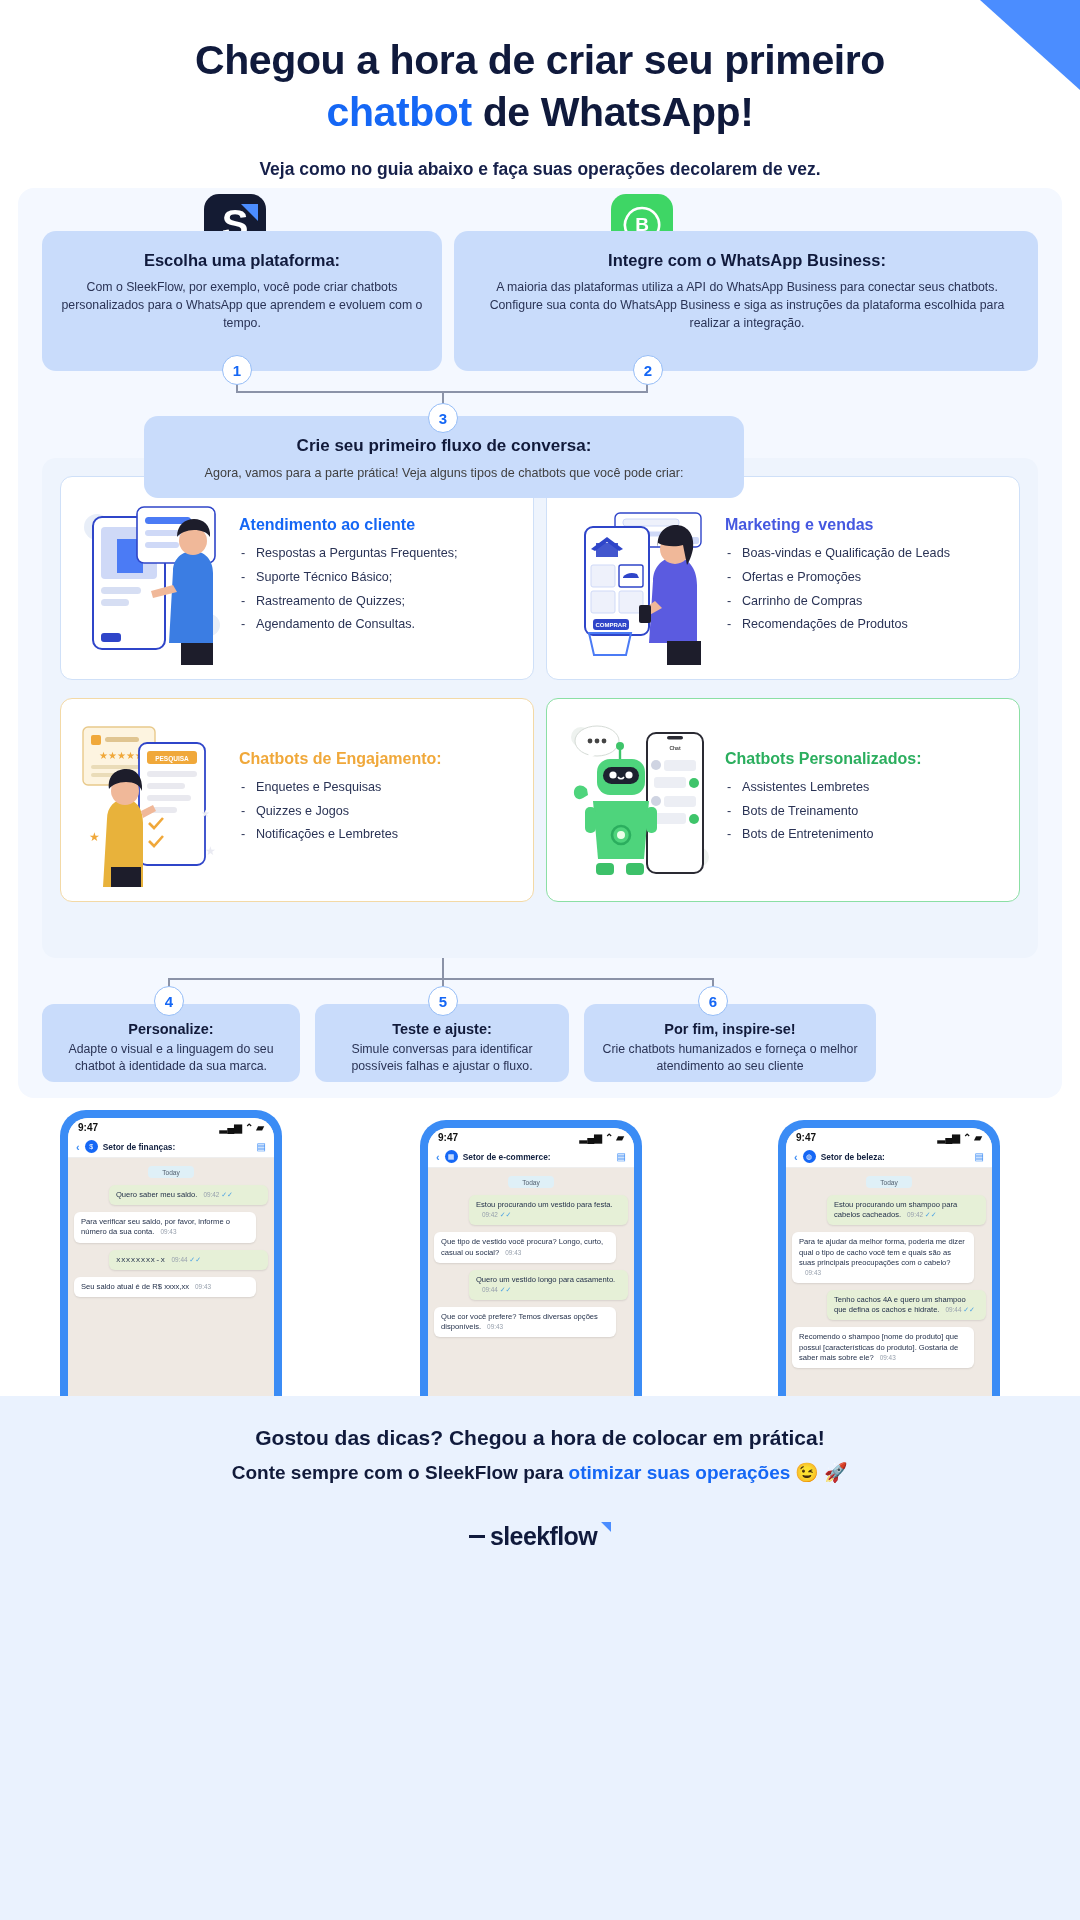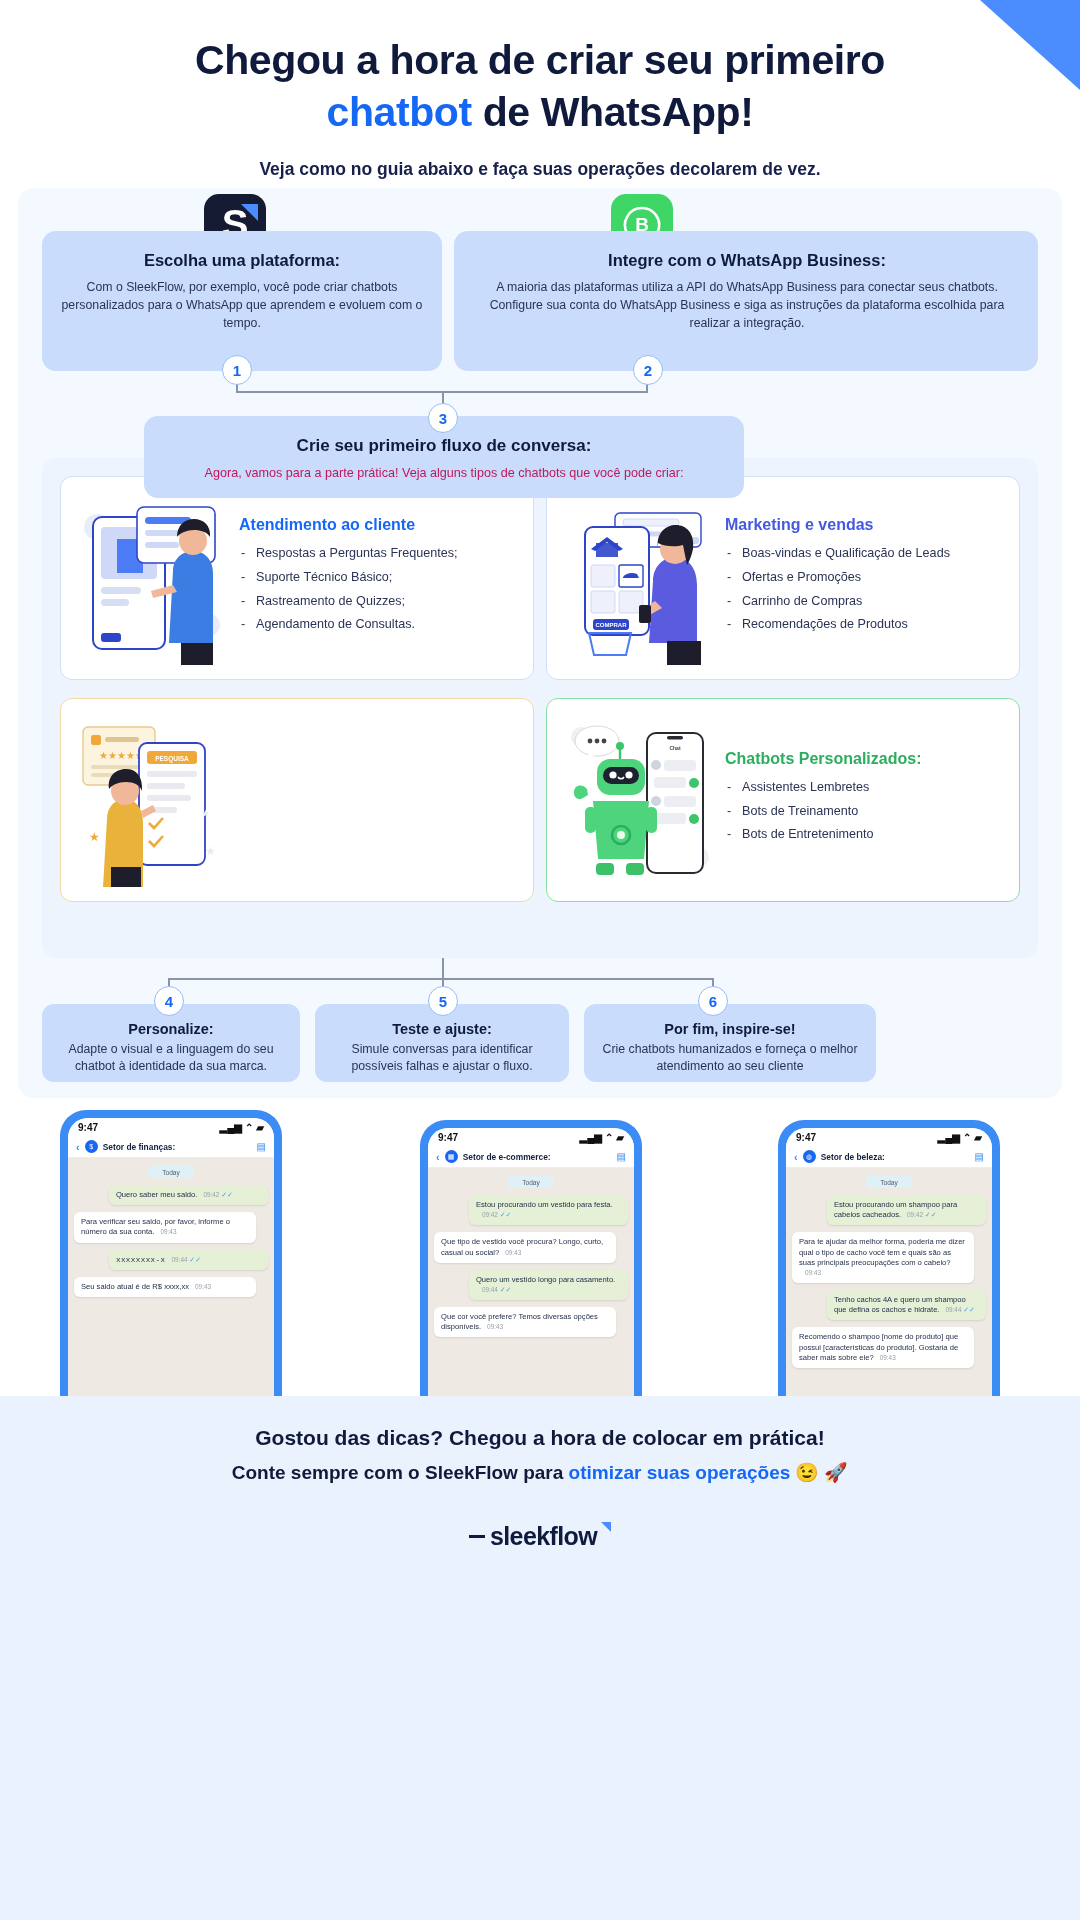--- a/index.html
+++ b/index.html
@@ -68,21 +68,21 @@
   
   .line{ position:absolute; background:#8b93a8; z-index:2;}
 
   
   .step3{
     position:absolute; left:126px; top:228px; width:600px;
     background:#c9dcfb; border-radius:14px; padding:20px 22px 18px;
     text-align:center; z-index:3;
   }
   .step3 .title{ font-size:17px; font-weight:bold; }
-  .step3 .body{ margin-top:10px; font-size:12.6px; color:#be185d; }
+  .step3 .body{ margin-top:10px; font-size:12.6px; color:#404040; }
 
   
   .inner{
     position:absolute; left:24px; top:270px; width:996px; height:500px;
     background:#eef4fd; border-radius:14px;
   }
   .card{
     position:absolute; background:#fff; border-radius:12px;
     border:1.4px solid #cfe0f8; display:flex; align-items:center;
     padding:14px 16px;
@@ -331,20 +331,28 @@
           <path d="M72 126l5 5 9-10" stroke="#f0a83a" stroke-width="2.6" fill="none"></path>
           <path d="M30 104c0-12 8-20 18-20s18 8 18 24v64H26z" fill="#e8b23b"></path>
           <circle cx="48" cy="76" r="14" fill="#f0b899"></circle>
           <path d="M32 74c-2-14 8-20 17-20 10 0 17 7 16 22-2-6-8-9-16-9-8 0-14 3-17 7z" fill="#1d1d2b"></path>
           <path d="M34 152h30v20H34z" fill="#1d1d2b"></path>
           <path d="M64 96l12-6 3 6-13 7z" fill="#f0b899"></path>
           <text x="12" y="126" font-family="Liberation Sans" font-size="12" fill="#f0a83a">★</text>
           <text x="124" y="102" font-family="Liberation Sans" font-size="10" fill="#e9eaf2">★</text>
           <text x="128" y="140" font-family="Liberation Sans" font-size="12" fill="#e9eaf2">★</text>
         </svg>
+      </div>
+      <div class="txt">
+        <div class="ctitle orange">Chatbots de Engajamento:</div>
+        <ul>
+          <li>Enquetes e Pesquisas</li>
+          <li>Quizzes e Jogos</li>
+          <li>Notificações e Lembretes</li>
+        </ul>
       </div>
     </div>
 
     <div class="card green" style="left:504px; top:240px; width:474px; height:204px;">
       <div class="art">
         <svg width="150" height="172" viewBox="0 0 150 172">
           <circle cx="18" cy="22" r="10" fill="#eef2ef"></circle>
           <circle cx="136" cy="142" r="10" fill="#eef2ef"></circle>
           <ellipse cx="34" cy="26" rx="22" ry="15" fill="#fff" stroke="#d5dbd6"></ellipse>
           <circle cx="27" cy="26" r="2.4" fill="#444"></circle>

